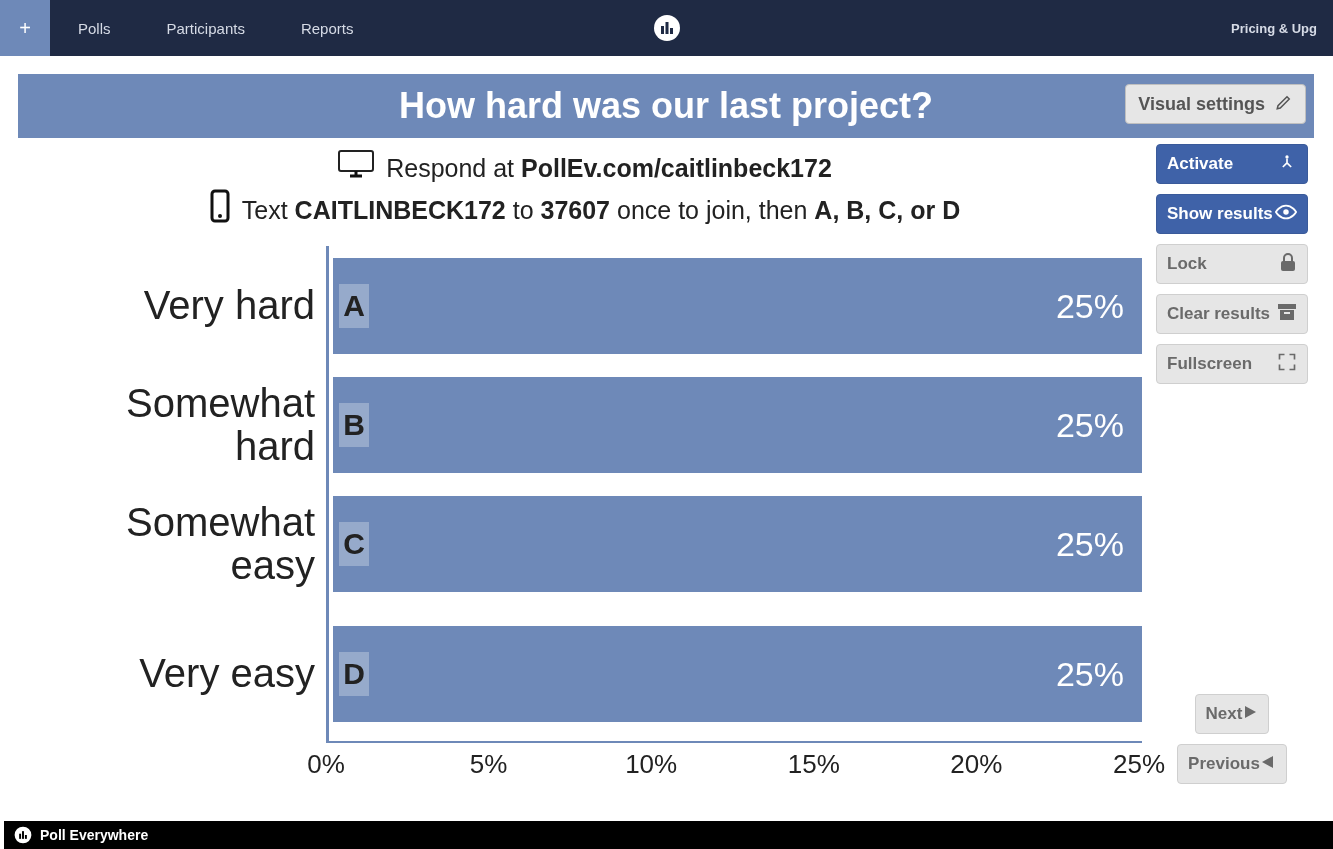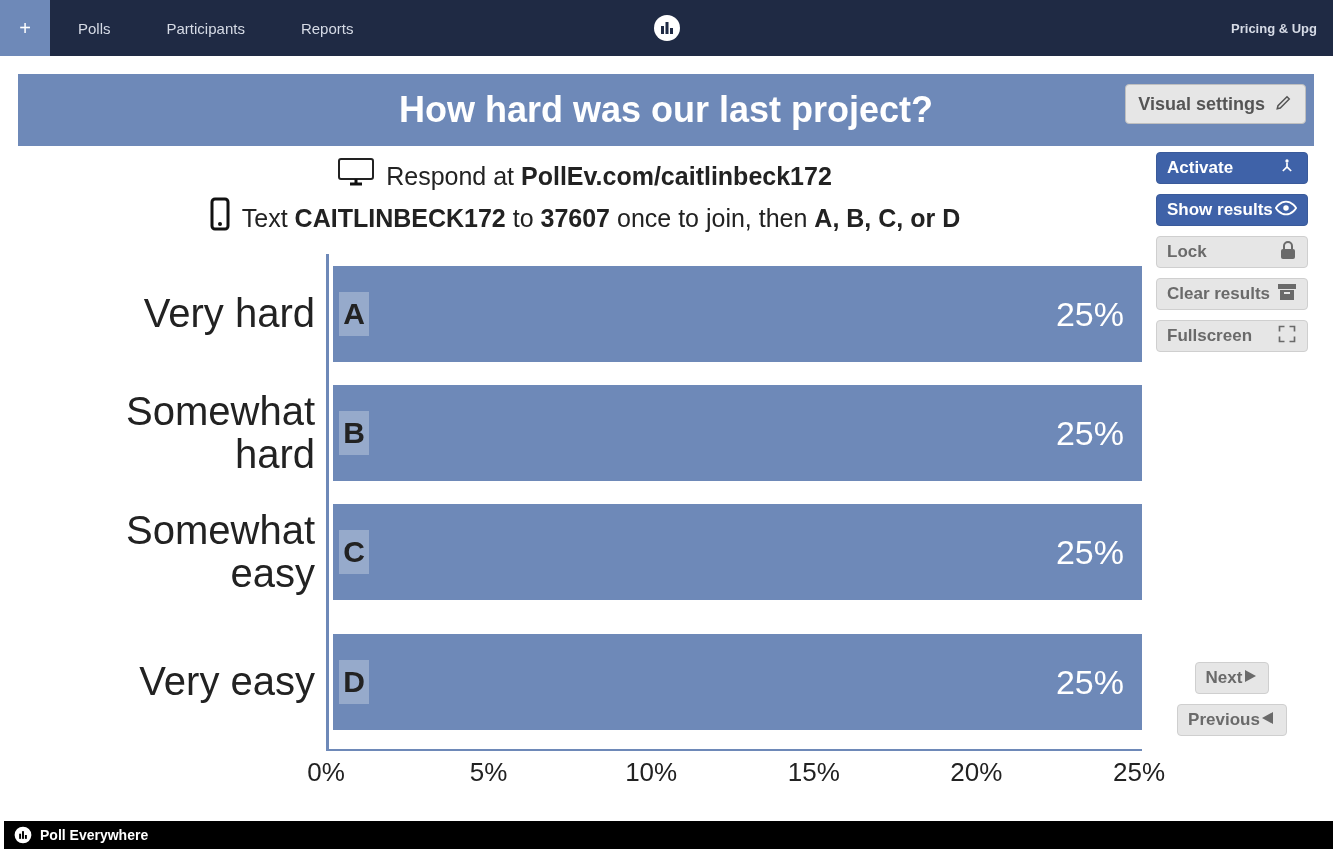--- a/index.html
+++ b/index.html
@@ -7,39 +7,39 @@
   
   .topnav { display: flex; align-items: center; height: 56px; background: #1f2a44; color: #d6dbe6; font-size: 15px; position: relative; }
   .addbtn { width: 50px; height: 56px; background: #6e89b8; color: #fff; display: flex; align-items: center; justify-content: center; font-size: 20px; cursor: pointer; }
   .navlink { padding: 0 28px; height: 56px; display: flex; align-items: center; cursor: pointer; color:#d6dbe6; }
   .brand-center { position: absolute; left: 50%; transform: translateX(-50%); }
   .brand-center svg { display:block; }
   .pricing { margin-left: auto; padding: 0 16px; font-weight: 700; font-size: 13px; white-space: nowrap; }
   
   .page { padding: 18px 0 0 18px; }
   .poll-wrap { width: 1296px; }
-  .title-bar { background: #6e89b8; height: 72px; display: flex; align-items: center; position: relative; }
+  .title-bar { background: #6e89b8; height: 64px; display: flex; align-items: center; position: relative; }
   .title-text { flex: 1; text-align: center; color: #fff; font-weight: 800; font-size: 36px; }
   .vs-btn { position:absolute; right:8px; top:10px; height:40px; background:#e6e6e6; border:1px solid #bfbfbf; border-radius:4px; display:flex; align-items:center; padding:0 12px; gap:10px; color:#555; font-weight:700; font-size:18px; cursor:pointer; }
   .poll-body { display:flex; }
   .main-col { flex:1; padding:4px 0 0 0; position:relative; }
   .instructions { text-align:center; font-size:25px; color:#222; line-height:1.4; padding: 6px 0 14px; font-weight:400; }
   .instructions .b { font-weight:800; }
   .instructions .irow { display:inline-flex; align-items:center; gap:10px; }
   .chart-zone { position:relative; margin-left: 8px; margin-right:8px; }
   .plot { position:relative; margin-left: 300px; height: 497px; border-left:3px solid #6e89b8; border-bottom:2px solid #6e89b8; }
   .barrow { position:absolute; left:0; right:0; height:96px; }
   .bar { position:absolute; left:4px; top:0; height:96px; background:#6e89b8; display:flex; align-items:center; }
   .letterbox { position:absolute; left:6px; width:30px; height:44px; background:rgba(255,255,255,0.28); display:flex; align-items:center; justify-content:center; font-weight:800; font-size:30px; color:#222; }
   .pct { margin-left:auto; padding-right:18px; color:#fff; font-size:34px; font-weight:400; }
   .catlabel { position:absolute; right: calc(100% + 14px); width:280px; text-align:right; font-size:40px; color:#222; line-height:1.08; top:50%; transform:translateY(-50%); font-weight:400; }
   .xticks { position:relative; margin-left:300px; height:40px; }
   .xtick { position:absolute; top:6px; transform:translateX(-50%); font-size:26px; color:#222; }
   .side-col { width:164px; padding:6px 6px 0 6px; display:flex; flex-direction:column; gap:10px; }
-  .sidebtn { height:32px; border-radius:4px; display:flex; align-items:center; padding:0 10px; font-weight:700; font-size:17px; cursor:pointer; justify-content:space-between; }
+  .sidebtn { height:40px; border-radius:4px; display:flex; align-items:center; padding:0 10px; font-weight:700; font-size:17px; cursor:pointer; justify-content:space-between; }
   .sidebtn.blue { background:#3f62a8; color:#fff; border:1px solid #3a5a9a; }
   .sidebtn.grey { background:#e6e6e6; color:#6a6a6a; border:1px solid #cfcfcf; }
   .navpair { display:flex; flex-direction:column; gap:10px; margin-top: 300px; align-items: center;}
   .footer { position:fixed; left:4px; bottom:0; width:1333px; height:28px; background:#000; color:#fff; display:flex; align-items:center; padding:0 10px; font-size:14px; gap:8px;}
   .footer svg{display:block;}
   svg .st{stroke:currentColor;fill:none;stroke-width:2;}
 </style>
 </head>
 <body>
 

